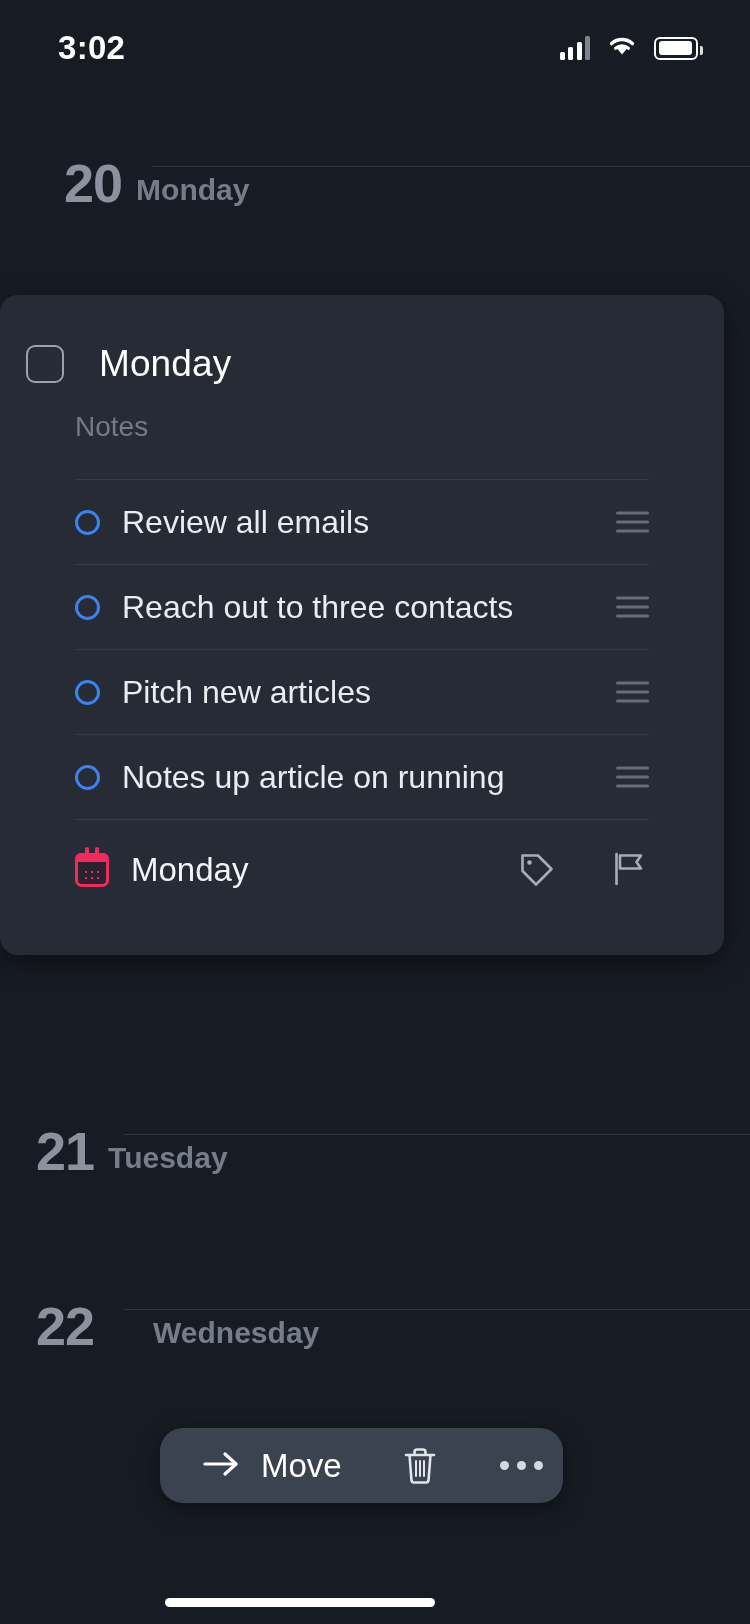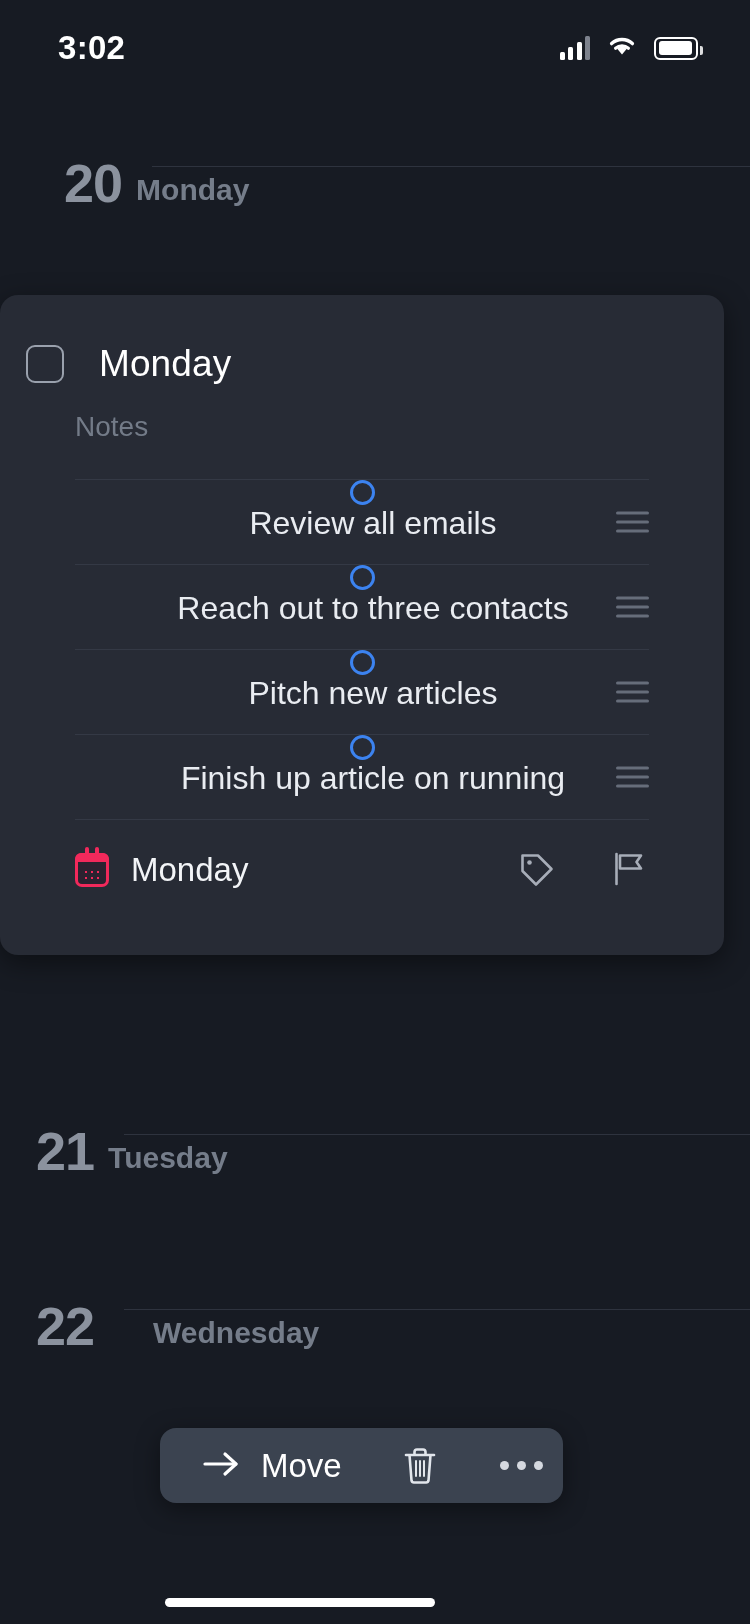--- a/index.html
+++ b/index.html
@@ -57,21 +57,21 @@
   .checkbox {
     width:38px; height:38px; border:2.5px solid #9aa1ad; border-radius:9px;
     flex:0 0 auto;
   }
   .card-title { color:#ffffff; font-size:37px; padding-left:35px; letter-spacing:.1px; }
   .card-notes { color:#737b88; font-size:28px; padding:26px 0 0 75px; }
 
   .sublist { margin:36px 75px 0 75px; }
   .subrow {
     position:relative; display:flex; align-items:center;
-    height:85px; border-top:1px solid #343945;flex-direction:column;
+    height:85px; border-top:1px solid #343945;
   }
   .sub-circle {
     width:25px; height:25px; border:3px solid #3c83f0; border-radius:50%;
     flex:0 0 auto;
   }
   .sub-text { color:#e9ecf1; font-size:32px; padding-left:22px; white-space:nowrap; }
   .drag {
     position:absolute; right:0; top:50%; transform:translateY(-50%);
     width:33px; display:flex; flex-direction:column; gap:6px;
   }
@@ -95,21 +95,21 @@
              border-radius:2px; }
   .foot-text { color:#f2f4f7; font-size:33px; padding-left:22px; }
   .foot-actions { position:absolute; right:0; display:flex; align-items:center; gap:52px; }
   .icon-btn { width:40px; height:40px; display:flex; align-items:center;
               justify-content:center; }
   .icon-btn svg { display:block; }
 
   
   .actionbar {
     position:absolute; left:160px; top:1428px; width:403px; height:75px;
-    background:#3b4350; border-radius:16px;
+    background:#3b4350; border-radius:23px;
     display:flex; 
     box-shadow:0 6px 24px rgba(0,0,0,.40);
   }
   .move-btn { display:flex; align-items:center; gap:19px; padding-left:42px; }
   .move-label { color:#ffffff; font-size:33px; }
   .trash-btn { margin-left:58px; display:flex; align-items:center; }
   .dots-btn { margin-left:60px; display:flex; align-items:center; gap:8px; }
   .dots-btn i { width:9px; height:9px; border-radius:50%; background:#d5d9e0; display:block; }
 
   
@@ -185,21 +185,21 @@
         <span class="sub-text">Pitch new articles</span>
         <span class="drag">
             <i></i>
             <i></i>
             <i></i>
           </span>
       </div>
 
       <div class="subrow">
         <span class="sub-circle"></span>
-        <span class="sub-text">Finish up article on running</span>
+        <span class="sub-text">Notes up article on running</span>
         <span class="drag">
             <i></i>
             <i></i>
             <i></i>
           </span>
       </div>
 
     </div>
 
     <div class="card-foot">

